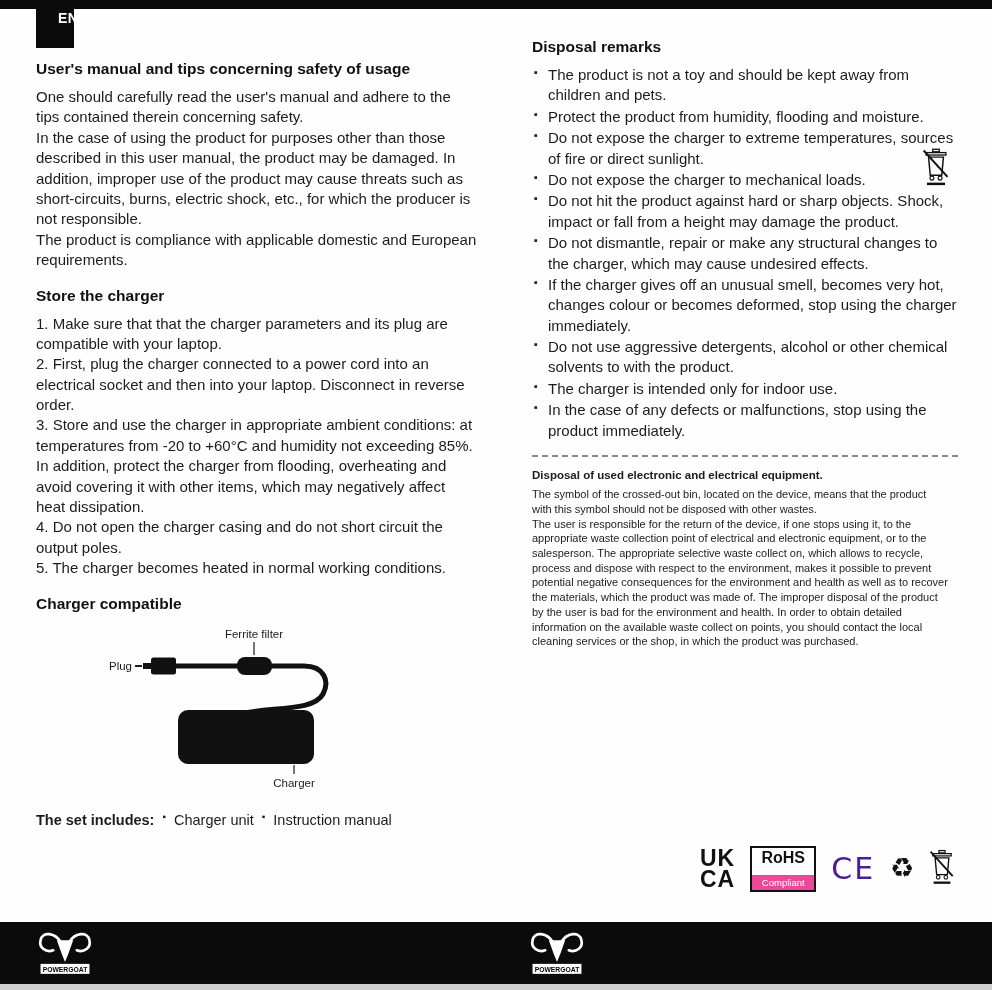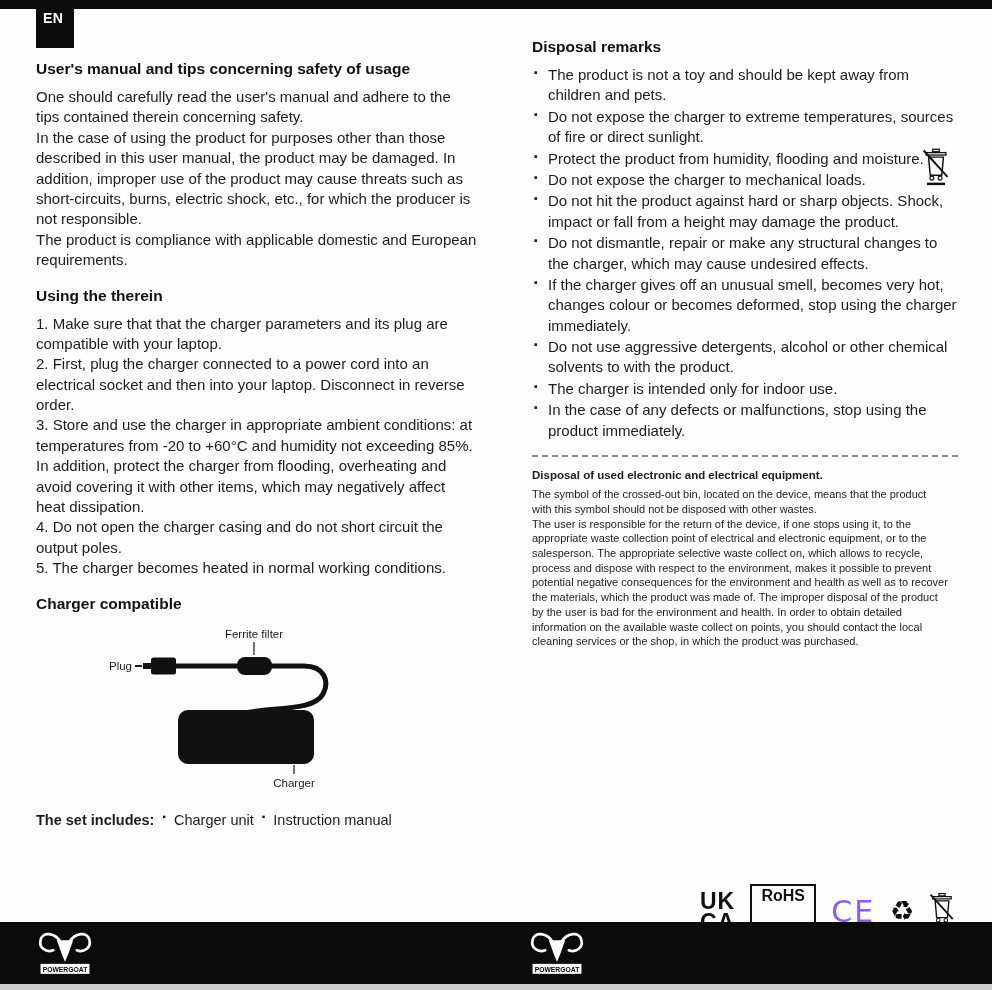--- a/index.html
+++ b/index.html
@@ -5,46 +5,46 @@
   html,body{margin:0;padding:0;background:#e8e8e8;}
   .page{
     position:relative;width:992px;height:990px;margin:0 auto;
     background:#fefefe;overflow:hidden;
     font-family:"Liberation Sans","DejaVu Sans",sans-serif;color:#1c1c1c;
   }
   .topbar{position:absolute;left:0;top:0;width:100%;height:9px;background:#0b0b0b;}
   .lang-badge{
     position:absolute;left:36px;top:4px;width:38px;height:44px;background:#0b0b0b;
     color:#fff;font-weight:bold;font-size:14px;display:flex;align-items:flex-start;
-    justify-content:flex-start;padding:6px 0 0 7px;box-sizing:border-box;letter-spacing:.5px;
+    justify-content:flex-start;padding:6px 0 0 22px;box-sizing:border-box;letter-spacing:.5px;
   }
   .col-left{position:absolute;left:36px;top:60px;width:442px;}
   .col-right{position:absolute;left:532px;top:38px;width:426px;}
   .heading{font-size:15.5px;font-weight:bold;margin:0 0 9px 0;color:#111;}
   .body-text{font-size:15px;line-height:1.36;margin:0 0 14px 0;white-space:pre-line;}
   .steps p{font-size:15px;line-height:1.36;margin:0;}
   .sub-gap{margin-top:16px;}
   .remarks{list-style:none;margin:4px 0 0 0;padding:0;}
   .remarks li{
     position:relative;font-size:15px;line-height:1.36;padding-left:16px;margin:0 0 1px 0;
   }
   .remarks li::before{content:"▪";position:absolute;left:2px;top:0;font-size:11px;}
   .divider-dashed{border:none;border-top:2px dashed #8a8a8a;margin:14px 0 12px 0;}
   .disposal-heading{font-size:11.5px;font-weight:bold;margin:0 0 6px 0;}
   .disposal-body{font-size:11px;line-height:1.34;margin:0;white-space:pre-line;width:416px;}
   .diagram-wrap{margin:2px 0 4px 0;}
   .set-line{font-size:14.5px;margin-top:8px;display:flex;align-items:flex-start;gap:8px;}
   .set-line .lbl{font-weight:bold;}
   .set-line .sq{font-size:10px;position:relative;top:-1px;}
-  .marks-row{position:absolute;left:700px;top:846px;display:flex;align-items:center;gap:15px;margin-top:38px;}
+  .marks-row{position:absolute;left:700px;top:846px;display:flex;align-items:center;gap:15px;}
   .ukca{font-weight:bold;font-size:23px;line-height:.92;letter-spacing:1px;color:#111;}
   .rohs{border:2.5px solid #111;width:62px;text-align:center;}
-  .rohs .r1{font-weight:bold;font-size:16px;padding:1px 0 18px 0;color:#111;}
+  .rohs .r1{font-weight:bold;font-size:16px;padding:1px 0 8px 0;color:#111;}
   .rohs .r2{background:#ec4899;color:#fff;font-size:9.5px;padding:1.5px 0 2px 0;}
-  .ce{font-size:30px;color:#8b5cf6;font-family:"DejaVu Sans",sans-serif;letter-spacing:2px;}
+  .ce{font-size:30px;color:#4c1d95;font-family:"DejaVu Sans",sans-serif;letter-spacing:2px;}
   .recycle{font-size:27px;color:#111;line-height:1;}
   .weee-top{position:absolute;left:922px;top:148px;}
   .footer{position:absolute;left:0;bottom:6px;width:100%;height:62px;background:#0b0b0b;}
   .footer-strip{position:absolute;left:0;bottom:0;width:100%;height:6px;background:#cfcfcf;}
   .goat{position:absolute;top:5px;}
   .goat-1{left:36px;}
   .goat-2{left:528px;}
 </style>
 </head>
 <body>
@@ -67,21 +67,21 @@
       <rect x="6" y="42" width="22" height="3" fill="#111"></rect>
     </svg>
   </div>
 
   <div class="col-left">
     <h2 class="heading">User's manual and tips concerning safety of usage</h2>
     <p class="body-text">One should carefully read the user's manual and adhere to the tips contained therein concerning safety.
 In the case of using the product for purposes other than those described in this user manual, the product may be damaged. In addition, improper use of the product may cause threats such as short-circuits, burns, electric shock, etc., for which the producer is not responsible.
 The product is compliance with applicable domestic and European requirements.</p>
 
-    <h2 class="heading sub-gap">Using the therein</h2>
+    <h2 class="heading sub-gap">Store the charger</h2>
     <div class="steps">
       <p>1. Make sure that that the charger parameters and its plug are compatible with your laptop.</p>
       <p>2. First, plug the charger connected to a power cord into an electrical socket and then into your laptop. Disconnect in reverse order.</p>
       <p>3. Store and use the charger in appropriate ambient conditions: at temperatures from -20 to +60°C and humidity not exceeding 85%. In addition, protect the charger from flooding, overheating and avoid covering it with other items, which may negatively affect heat dissipation.</p>
       <p>4. Do not open the charger casing and do not short circuit the output poles.</p>
       <p>5. The charger becomes heated in normal working conditions.</p>
     </div>
 
     <h2 class="heading sub-gap">Charger compatible</h2>
 
@@ -116,22 +116,22 @@
       <span>Charger unit</span>
       <span class="sq">▪</span>
       <span>Instruction manual</span>
     </div>
   </div>
 
   <div class="col-right">
     <h2 class="heading">Disposal remarks</h2>
     <ul class="remarks">
       <li>The product is not a toy and should be kept away from children and pets.</li>
+      <li>Protect the product from humidity, flooding and moisture.</li>
       <li>Do not expose the charger to extreme temperatures, sources of fire or direct sunlight.</li>
-      <li>Protect the product from humidity, flooding and moisture.</li>
       <li>Do not expose the charger to mechanical loads.</li>
       <li>Do not hit the product against hard or sharp objects. Shock, impact or fall from a height may damage the product.</li>
       <li>Do not dismantle, repair or make any structural changes to the charger, which may cause undesired effects.</li>
       <li>If the charger gives off an unusual smell, becomes very hot, changes colour or becomes deformed, stop using the charger immediately.</li>
       <li>Do not use aggressive detergents, alcohol or other chemical solvents to with the product.</li>
       <li>The charger is intended only for indoor use.</li>
       <li>In the case of any defects or malfunctions, stop using the product immediately.</li>
     </ul>
 
     <hr class="divider-dashed">

